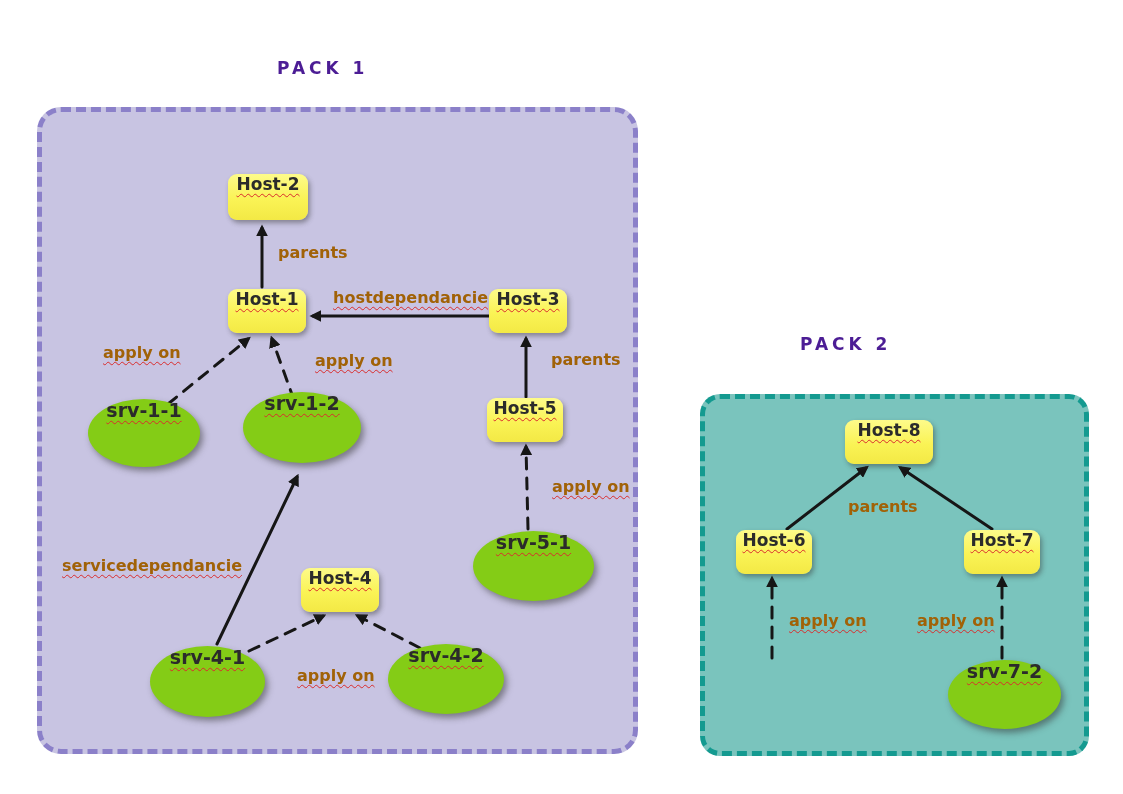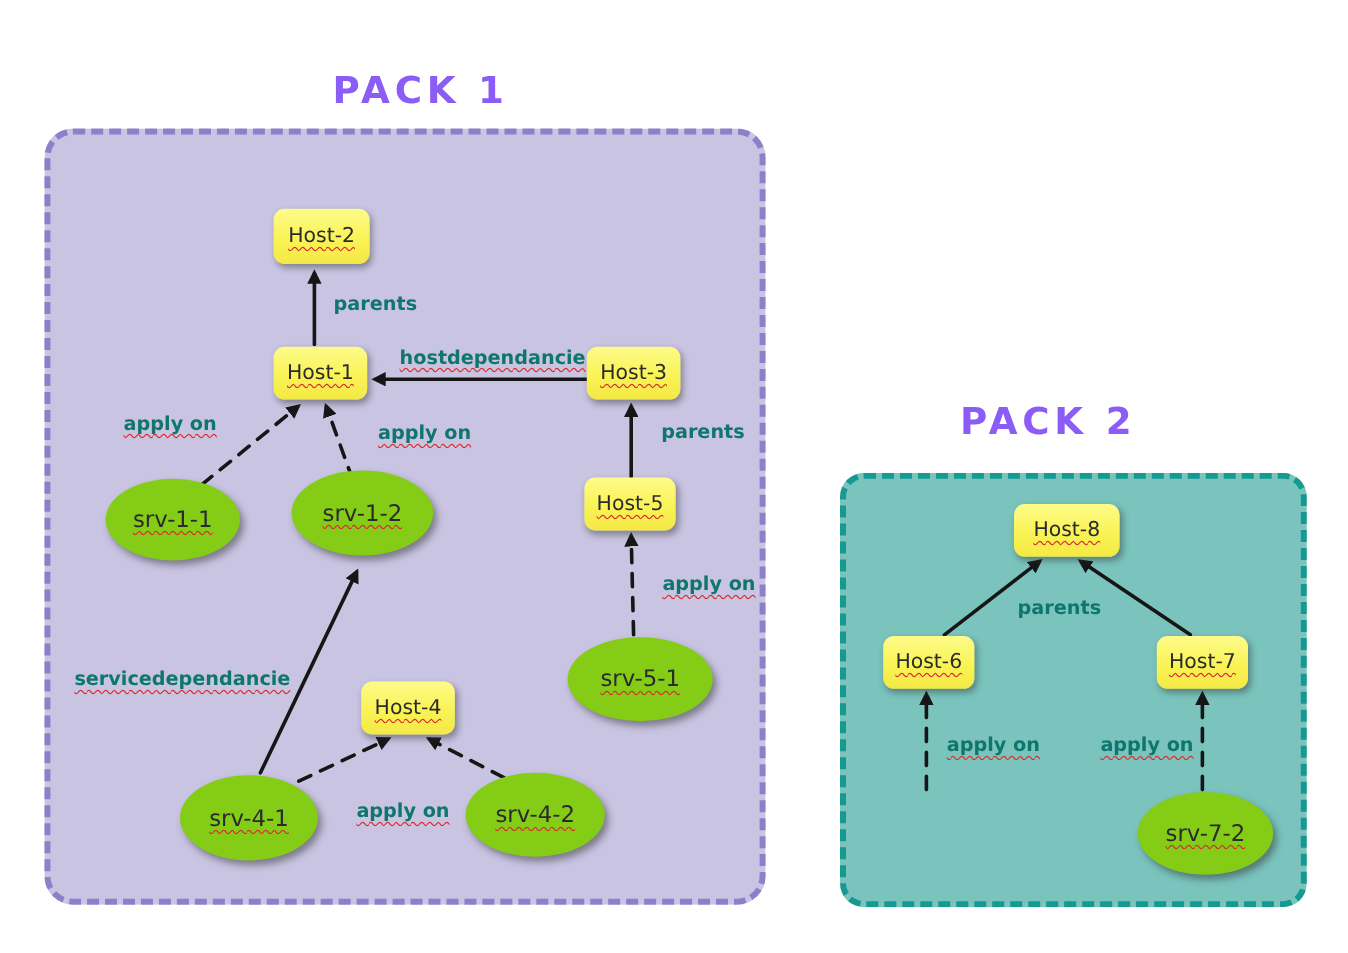--- a/index.html
+++ b/index.html
@@ -22,35 +22,34 @@
   }
   .pack-2 {
     left: 700px; top: 394px; width: 379px; height: 352px;
     background: #7ac4bd;
     border: 5px dashed #149a90;
     border-radius: 20px;
   }
 
   .pack-title {
     position: absolute;
-    font-size: 31px;
+    font-size: 17px;
     font-weight: bold;
     letter-spacing: 4px;
-    color: #8b5cf6;
+    color: #4c1d95;
     white-space: nowrap;
   }
   .pack1-title { left: 277px; top: 58px; }
   .pack2-title { left: 800px; top: 334px; }
 
   .node {
     position: absolute;
     display: flex;
-    align-items: center;
     justify-content: center;
-    font-weight: normal;
+    font-weight: bold;
     text-align: center;
   }
   .host {
     background: linear-gradient(180deg, #fdfb8a 0%, #faf355 55%, #f3e945 100%);
     border-radius: 9px;
     box-shadow: 2px 3px 5px rgba(50,50,50,0.45);
     font-size: 17px;
   }
   .service {
     background: #84cc16;
@@ -64,21 +63,21 @@
     text-decoration-style: wavy;
     text-decoration-color: #d92c2c;
     text-decoration-thickness: 1px;
     text-underline-offset: 3px;
   }
 
   .edge-label {
     position: absolute;
     font-size: 16px;
     font-weight: bold;
-    color: #0f766e;
+    color: #a16207;
     white-space: nowrap;
   }
 
   svg.arrows {
     position: absolute;
     left: 0; top: 0;
     width: 1123px; height: 794px;
     pointer-events: none;
   }
   svg.arrows line {

